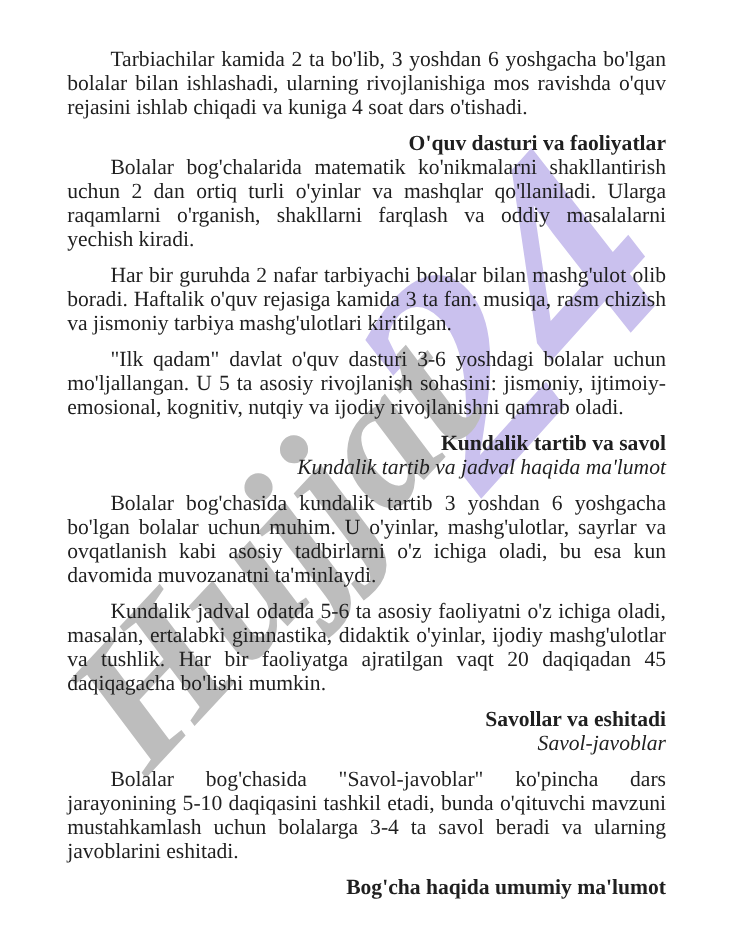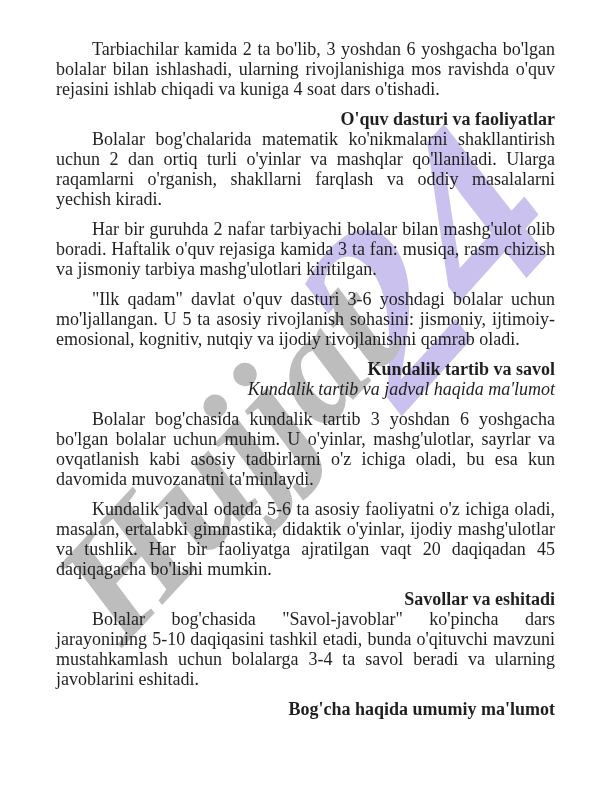--- a/index.html
+++ b/index.html
@@ -86,17 +86,18 @@
     <p class="para">Bolalar bog'chalarida matematik ko'nikmalarni shakllantirish uchun 2 dan ortiq turli o'yinlar va mashqlar qo'llaniladi. Ularga raqamlarni o'rganish, shakllarni farqlash va oddiy masalalarni yechish kiradi.</p>
     <p class="para">Har bir guruhda 2 nafar tarbiyachi bolalar bilan mashg'ulot olib boradi. Haftalik o'quv rejasiga kamida 3 ta fan: musiqa, rasm chizish va jismoniy tarbiya mashg'ulotlari kiritilgan.</p>
     <p class="para">"Ilk qadam" davlat o'quv dasturi 3-6 yoshdagi bolalar uchun mo'ljallangan. U 5 ta asosiy rivojlanish sohasini: jismoniy, ijtimoiy-emosional, kognitiv, nutqiy va ijodiy rivojlanishni qamrab oladi.</p>
 
     <p class="heading">Kundalik tartib va savol</p>
     <p class="subline">Kundalik tartib va jadval haqida ma'lumot</p>
     <p class="para">Bolalar bog'chasida kundalik tartib 3 yoshdan 6 yoshgacha bo'lgan bolalar uchun muhim. U o'yinlar, mashg'ulotlar, sayrlar va ovqatlanish kabi asosiy tadbirlarni o'z ichiga oladi, bu esa kun davomida muvozanatni ta'minlaydi.</p>
     <p class="para">Kundalik jadval odatda 5-6 ta asosiy faoliyatni o'z ichiga oladi, masalan, ertalabki gimnastika, didaktik o'yinlar, ijodiy mashg'ulotlar va tushlik. Har bir faoliyatga ajratilgan vaqt 20 daqiqadan 45 daqiqagacha bo'lishi mumkin.</p>
 
     <p class="heading">Savollar va eshitadi</p>
+    <p class="subline">Savol-javoblar</p>
     <p class="para">Bolalar bog'chasida "Savol-javoblar" ko'pincha dars jarayonining 5-10 daqiqasini tashkil etadi, bunda o'qituvchi mavzuni mustahkamlash uchun bolalarga 3-4 ta savol beradi va ularning javoblarini eshitadi.</p>
 
     <p class="heading">Bog'cha haqida umumiy ma'lumot</p>
   </div>
 </div>
 
 </body></html>

